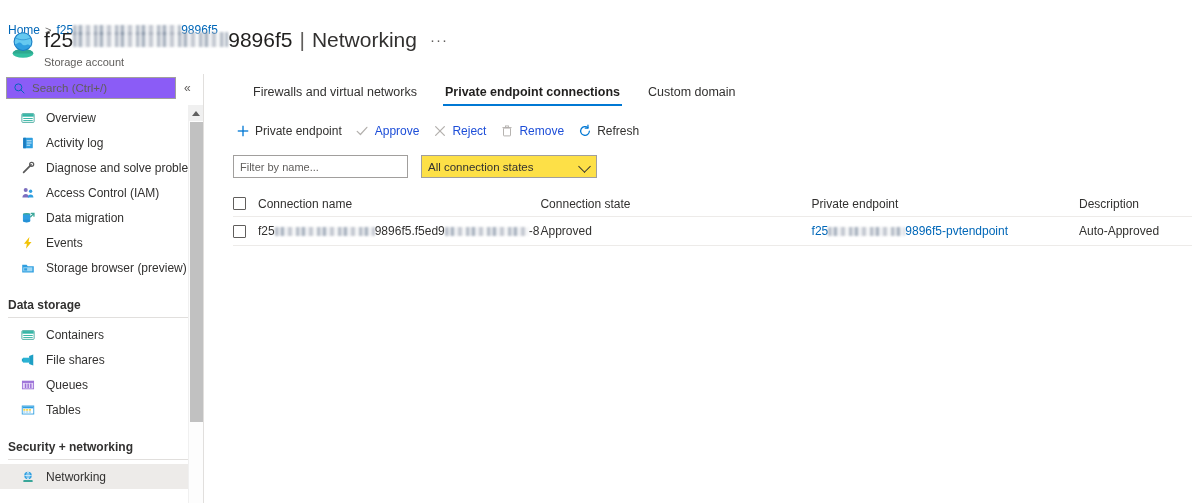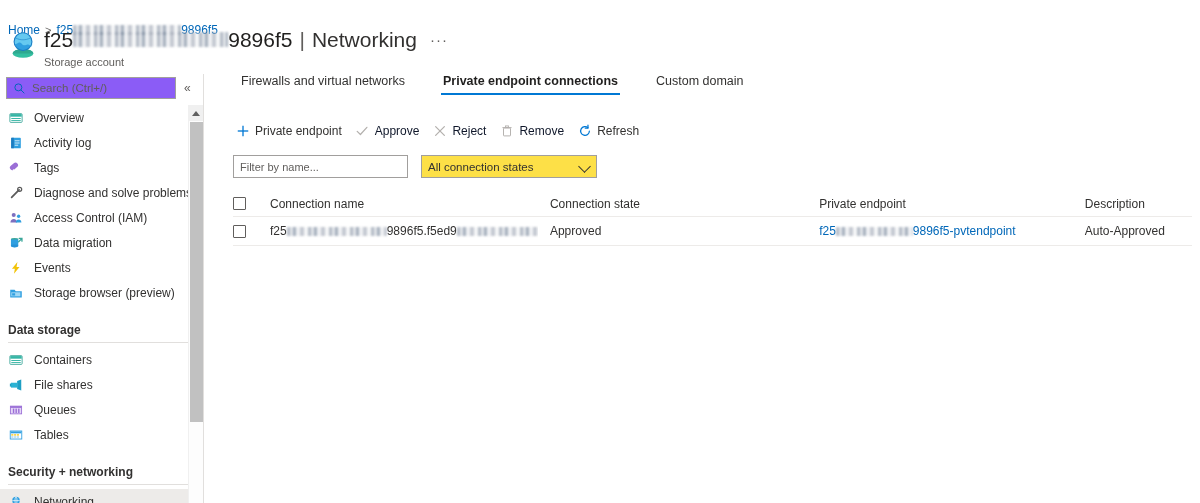--- a/index.html
+++ b/index.html
@@ -90,21 +90,21 @@
     font-family: "Liberation Sans", "DejaVu Sans", sans-serif;
   }
   .search-box input::placeholder { color: #605e5c; }
   .collapse-btn {
     margin-left: 8px; color: #605e5c; font-size: 12px; cursor: pointer; user-select:none;
   }
 
   .nav-list { margin-top: 6px; }
   .nav-item {
     display: flex; align-items: center;
-    height: 25px; padding-left: 8px; cursor: pointer;
+    height: 25px; padding-left: 20px; cursor: pointer;
     font-size: 12px; color: #323130; white-space: nowrap;
   }
   .nav-item.selected { background: #edebe9; }
   .nav-ico {
     width: 16px; height: 16px; margin-right: 10px; flex: 0 0 auto;
     display: inline-flex; align-items: center; justify-content: center;
   }
   .nav-group {
     font-size: 12px; font-weight: 600; color: #323130;
     padding: 0 0 0 8px; height: 20px; display: flex; align-items: flex-end;
@@ -129,43 +129,43 @@
   }
   .rail-scroll .sb-thumb {
     position: absolute; top: 17px; left: 1px;
     width: 13px; height: 300px; background: #c1c1c1;
   }
 
   
   .content { position: absolute; left: 205px; top: 74px; right: 0; bottom: 0; background:#fff; }
 
   .tabs {
-    display: flex; align-items: flex-start; gap: 14px;
-    padding-left: 24px; height: 32px;
+    display: flex; align-items: flex-end; gap: 4px;
+    padding-left: 36px; height: 32px;
   }
   .tab {
     font-size: 12.5px; color: #323130; cursor: pointer;
     padding: 0 12px 7px 12px; position: relative; white-space: nowrap;
   }
   .tab.active { font-weight: 600; color: #201f1e; }
   .tab.active::after {
     content: ""; position: absolute; left: 10px; right: 10px; bottom: 0;
     height: 2px; background: #0078d4;
   }
 
   .toolbar {
     display: flex; align-items: center; gap: 0;
     padding-left: 26px; height: 31px; margin-top: 9px;
   }
   .tb-btn {
     display: flex; align-items: center; gap: 5px;
     font-size: 12px; color: #323130; cursor: pointer;
     padding: 3px 9px 3px 4px; white-space: nowrap;
   }
-  .tb-btn.disabled { color: #0f172a; cursor: default; }
+  .tb-btn.disabled { color: #1d4ed8; cursor: default; }
   .tb-ico { width: 15px; height: 15px; display:inline-flex; align-items:center; justify-content:center; flex:0 0 auto; }
 
   .filters { display: flex; align-items: center; gap: 13px; padding-left: 28px; margin-top: 9px; }
   .filter-input {
     width: 175px; height: 23px; border: 1px solid #a19f9d; background:#fff;
     font-size: 11px; color: #323130; padding: 0 6px; outline: none;
     font-family: "Liberation Sans", "DejaVu Sans", sans-serif;
   }
   .filter-input::placeholder { color: #605e5c; }
   .filter-select {
@@ -176,21 +176,21 @@
   }
   .filter-select .chev {
     position: absolute; right: 7px; top: 50%;
     width: 9px; height: 9px; margin-top: -5px;
     border-right: 1.4px solid #323130; border-bottom: 1.4px solid #323130;
     transform: rotate(45deg); transform-origin: center;
   }
 
   
   .tbl { margin-top: 13px; padding: 0 8px 0 28px; }
-  .tbl-head, .tbl-row { display: flex; align-items: center; gap: 12px; }
+  .tbl-head, .tbl-row { display: flex; align-items: center; }
   .tbl-head {
     height: 26px; font-size: 12px; color: #323130;
     border-bottom: 1px solid #edebe9;
   }
   .tbl-row {
     height: 29px; font-size: 12px; color: #323130;
     border-bottom: 1px solid #edebe9;
   }
   .cb {
     width: 13px; height: 13px; border: 1px solid #605e5c; background: #fff;
@@ -277,29 +277,20 @@
               <rect x="2.5" y="2" width="11" height="12" rx="1" fill="#2f9fe0"></rect>
               <rect x="2.5" y="2" width="3" height="12" fill="#1d7cc0"></rect>
               <rect x="6.5" y="5" width="5.6" height="1" fill="#fff" opacity=".9"></rect>
               <rect x="6.5" y="7.5" width="5.6" height="1" fill="#fff" opacity=".9"></rect>
               <rect x="6.5" y="10" width="4" height="1" fill="#fff" opacity=".9"></rect>
             </svg>
         </span>
         <span>Activity log</span>
       </div>
 
-      <div class="nav-item">
-        <span class="nav-ico">
-          <svg viewBox="0 0 16 16" width="14" height="14">
-              <path d="M9.6 2.2H5.1a2.9 2.9 0 0 0 0 5.8h4.5a2.9 2.9 0 0 0 0-5.8z" transform="rotate(-40 8 8)" fill="#9b6fd6"></path>
-              <circle cx="5.3" cy="10.4" r="1" fill="#fff"></circle>
-            </svg>
-        </span>
-        <span>Tags</span>
-      </div>
 
       <div class="nav-item">
         <span class="nav-ico">
           <svg viewBox="0 0 16 16" width="14" height="14">
               <line x1="3" y1="13" x2="11.5" y2="4.5" stroke="#5a5a5a" stroke-width="2" stroke-linecap="round"></line>
               <circle cx="12.2" cy="3.8" r="2.3" fill="none" stroke="#5a5a5a" stroke-width="1.4"></circle>
             </svg>
         </span>
         <span>Diagnose and solve problems</span>
       </div>

